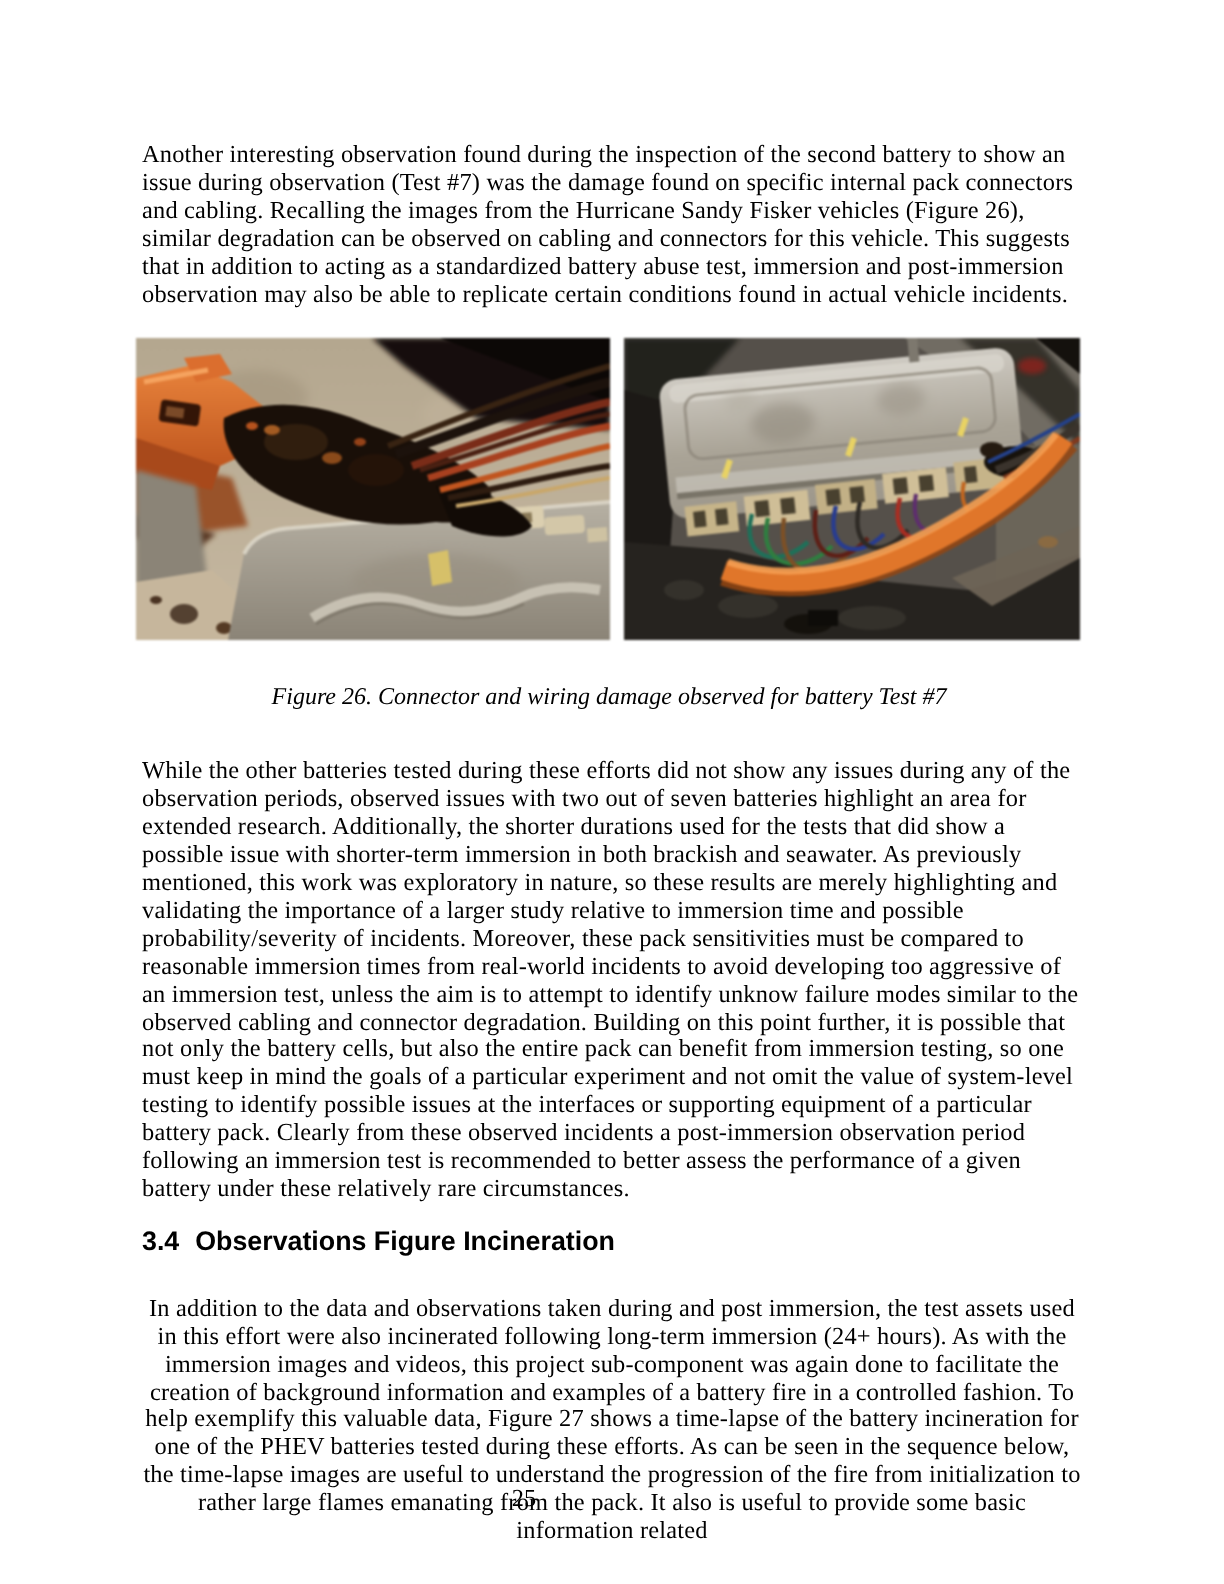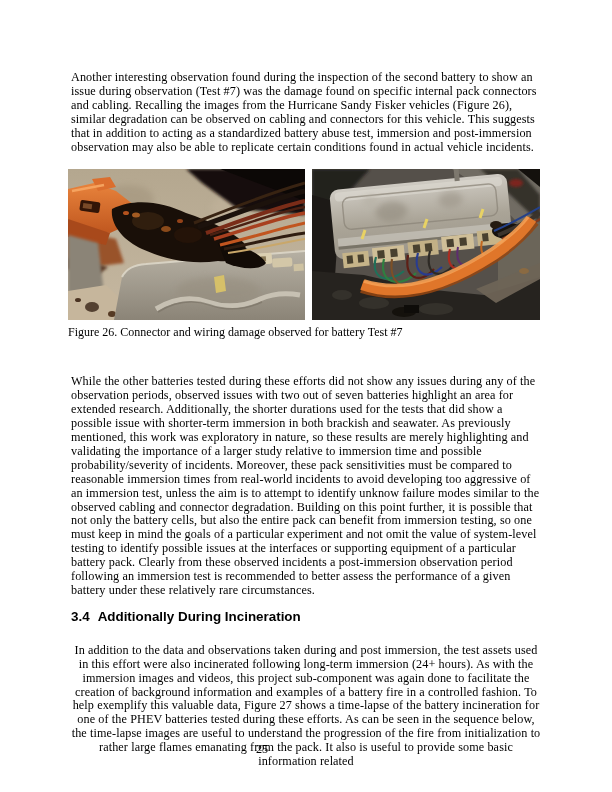--- a/index.html
+++ b/index.html
@@ -6,27 +6,27 @@
   .page {
     position:relative; width:612px; height:792px; background:#ffffff;
     margin:0 auto; overflow:hidden;
     font-family:"Liberation Serif","DejaVu Serif",serif; color:#000;padding-left:10px;
   }
   .content { position:absolute; left:71px; top:71px; width:470px; }
   p.body {
     margin:0; font-size:12.2px; line-height:13.9px; text-align:left;
     letter-spacing:0.1px;
   }
-  p.p2 { margin-top:35px; }
+  p.p2 { margin-top:23px; }
   p.p3 { margin-top:20px;text-align:center; }
   figure.fig { margin:15px 0 0 -3px; padding:0; width:473px; }
   .photos { display:flex; gap:7px; }
   .photos svg { display:block; filter:blur(0.55px); }
   figcaption {
-    margin-top:6px; text-align:left; 
+    margin-top:22px; text-align:center; font-style:italic;
     font-size:12px; line-height:13.9px;
   }
   h2.heading {
     margin:11px 0 0 0; font-family:"Liberation Sans","DejaVu Sans",sans-serif;
     font-size:13.4px; line-height:15px; font-weight:bold; color:#000;
   }
   h2.heading .num { margin-right:8px;text-align:right; }
   .footer {
     position:absolute; top:742px; left:0; width:524px; text-align:center;
     font-size:12.2px; line-height:14px;
@@ -192,20 +192,20 @@
           <path d="M50,116 C95,132 142,112 182,86 C200,74 212,62 220,50" stroke="#e0762a" stroke-width="10" fill="none"></path>
           <path d="M52,112 C96,126 140,106 180,80 C196,69 208,58 216,48" stroke="#f59e52" stroke-width="3.5" fill="none" opacity="0.9"></path>
         </svg>
       </div>
       <figcaption>Figure 26. Connector and wiring damage observed for battery Test #7</figcaption>
     </figure>
 
     <p class="body p2">While the other batteries tested during these efforts did not show any issues during any of the observation periods, observed issues with two out of seven batteries highlight an area for extended research. Additionally, the shorter durations used for the tests that did show a possible issue with shorter-term immersion in both brackish and seawater. As previously mentioned, this work was exploratory in nature, so these results are merely highlighting and validating the importance of a larger study relative to immersion time and possible probability/severity of incidents. Moreover, these pack sensitivities must be compared to reasonable immersion times from real-world incidents to avoid developing too aggressive of an immersion test, unless the aim is to attempt to identify unknow failure modes similar to the observed cabling and connector degradation. Building on this point further, it is possible that not only the battery cells, but also the entire pack can benefit from immersion testing, so one must keep in mind the goals of a particular experiment and not omit the value of system-level testing to identify possible issues at the interfaces or supporting equipment of a particular battery pack. Clearly from these observed incidents a post-immersion observation period following an immersion test is recommended to better assess the performance of a given battery under these relatively rare circumstances.</p>
 
     <h2 class="heading">
-      <span class="num">3.4</span><span>Additionally During Incineration</span>
+      <span class="num">3.4</span><span>Observations Figure Incineration</span>
     </h2>
 
     <p class="body p3">In addition to the data and observations taken during and post immersion, the test assets used in this effort were also incinerated following long-term immersion (24+ hours). As with the immersion images and videos, this project sub-component was again done to facilitate the creation of background information and examples of a battery fire in a controlled fashion. To help exemplify this valuable data, Figure 27 shows a time-lapse of the battery incineration for one of the PHEV batteries tested during these efforts. As can be seen in the sequence below, the time-lapse images are useful to understand the progression of the fire from initialization to rather large flames emanating from the pack. It also is useful to provide some basic information related</p>
   </main>
 
   <div class="footer">25</div>
 </div>
 
 </body></html>

